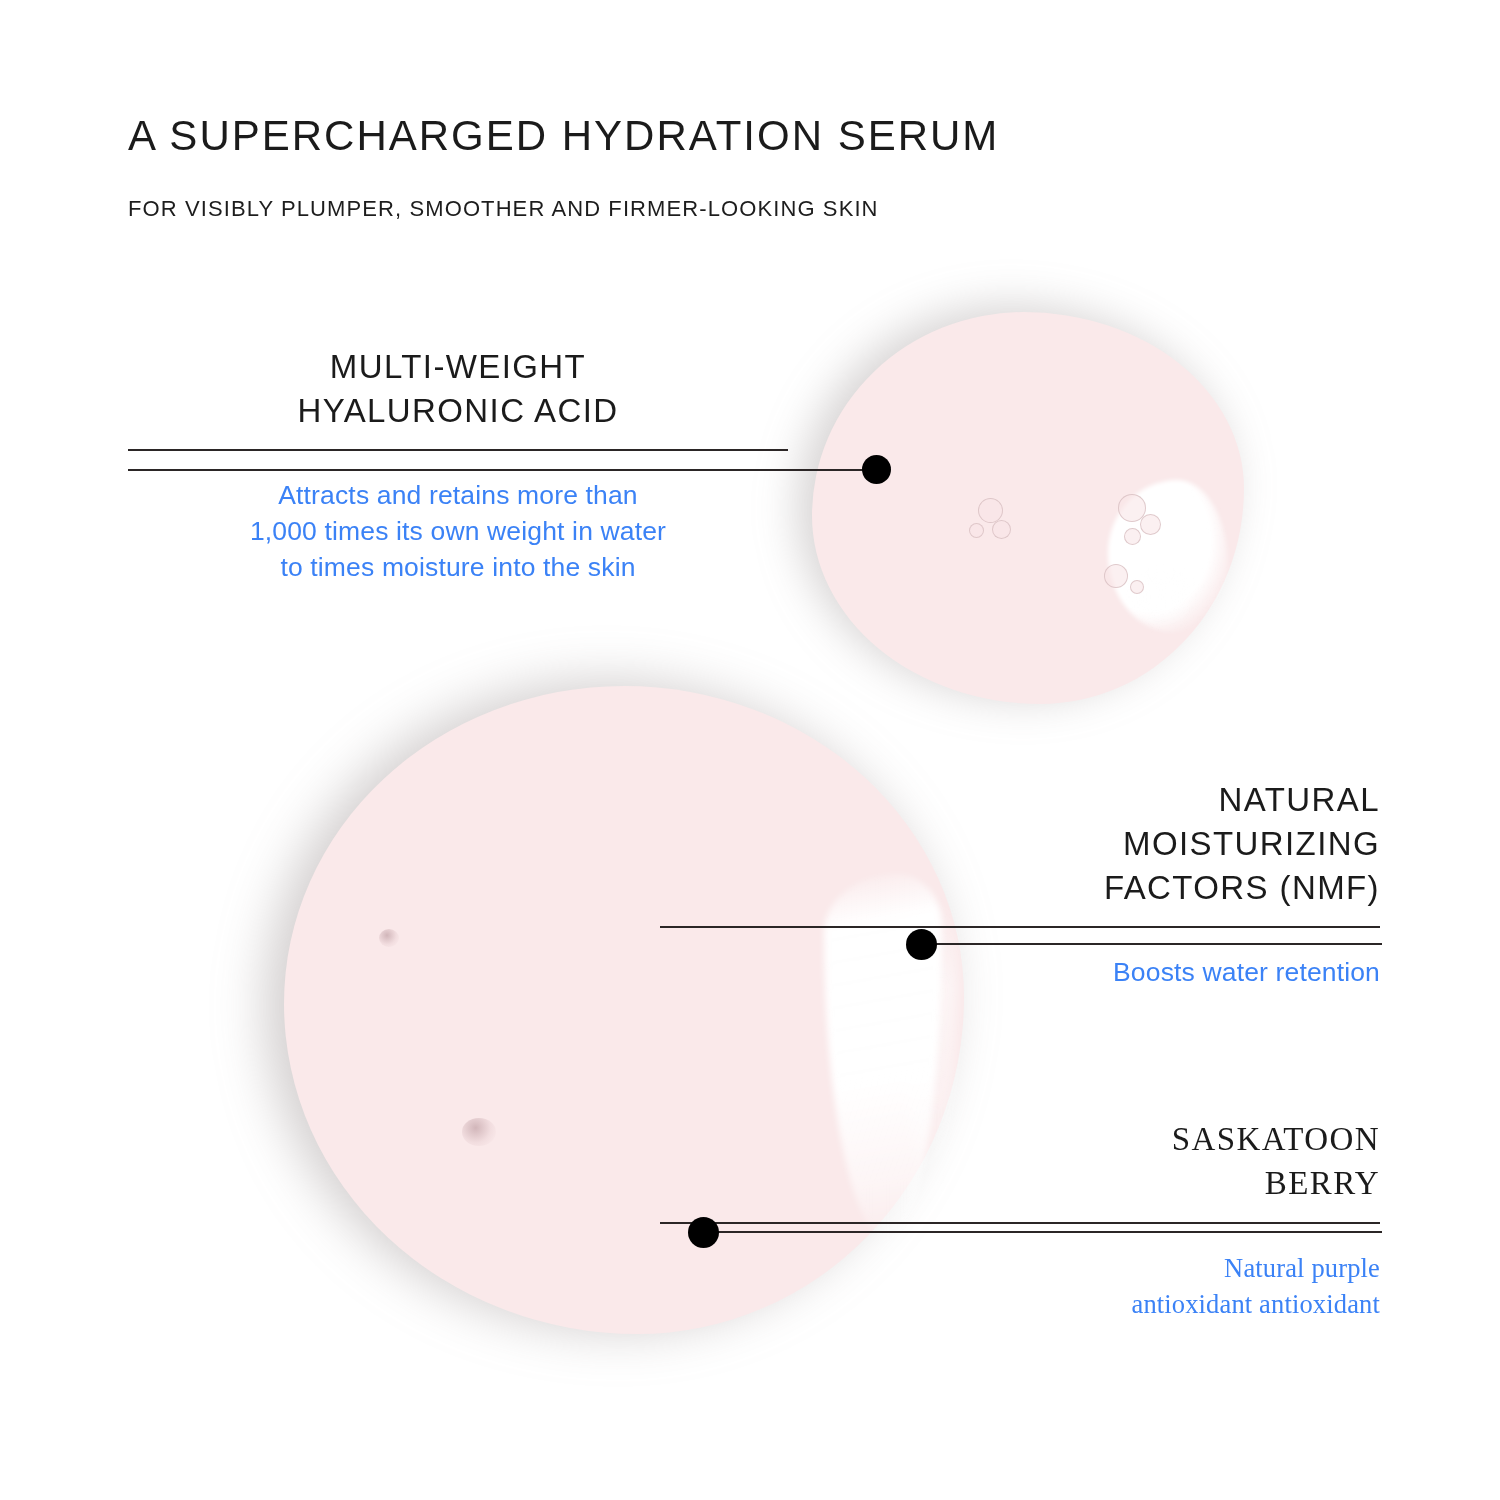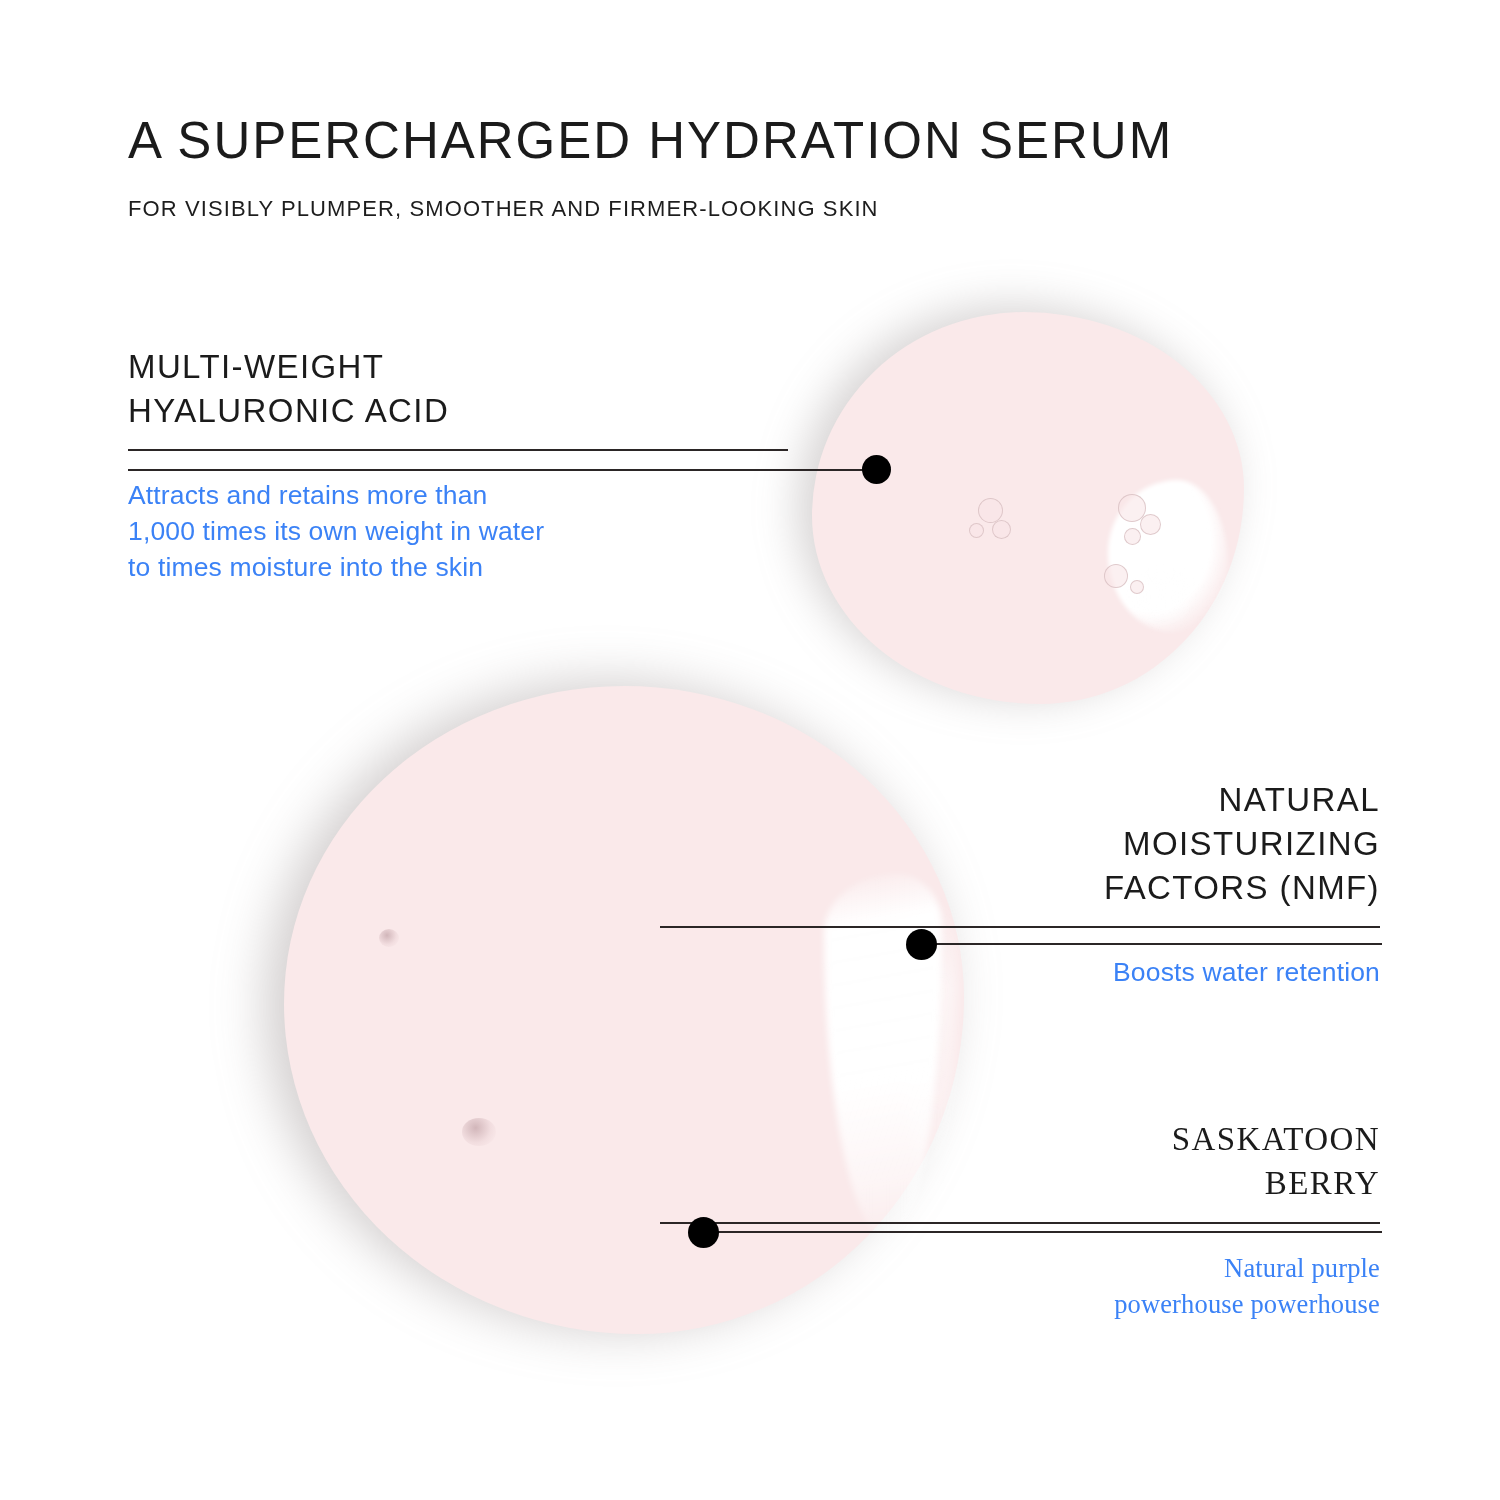--- a/index.html
+++ b/index.html
@@ -16,21 +16,21 @@
     font-family: "Liberation Sans", sans-serif;
     -webkit-font-smoothing: antialiased;
   }
 
   
   .headline {
     position: absolute;
     left: 128px;
     top: 112px;
     width: 1260px;
-    font-size: 51px;
+    font-size: 42px;
     line-height: 1.12;
     letter-spacing: 2.0px;
     color: #1b1b1b;
     font-weight: 400;
     white-space: nowrap;
   }
   .subhead {
     position: absolute;
     left: 128px;
     top: 196px;
@@ -65,21 +65,21 @@
     line-height: 1.36;
     letter-spacing: 0.15px;
     margin-top: 26px;
   }
 
   
   #callout-hyaluronic {
     left: 128px;
     top: 345px;
     width: 660px;
-    text-align: left;
+    text-align: center;
   }
   #callout-hyaluronic .c-rule { width: 660px; }
 
   
   #callout-nmf {
     left: 660px;
     top: 778px;
     width: 720px;
     text-align: right;
   }
@@ -262,19 +262,19 @@
   <div class="leader-dot" id="leader-dot-nmf"></div>
 
   <div class="callout" id="callout-saskatoon">
     <div class="c-title">
       <div>SASKATOON</div>
       <div>BERRY</div>
     </div>
     <div class="c-rule"></div>
     <div class="c-body">
       <div>Natural purple</div>
-      <div>powerhouse powerhouse</div>
+      <div>antioxidant antioxidant</div>
     </div>
   </div>
   <div class="leader-line" id="leader-line-saskatoon"></div>
   <div class="leader-dot" id="leader-dot-saskatoon"></div>
 
 </div>
 
 </body></html>

